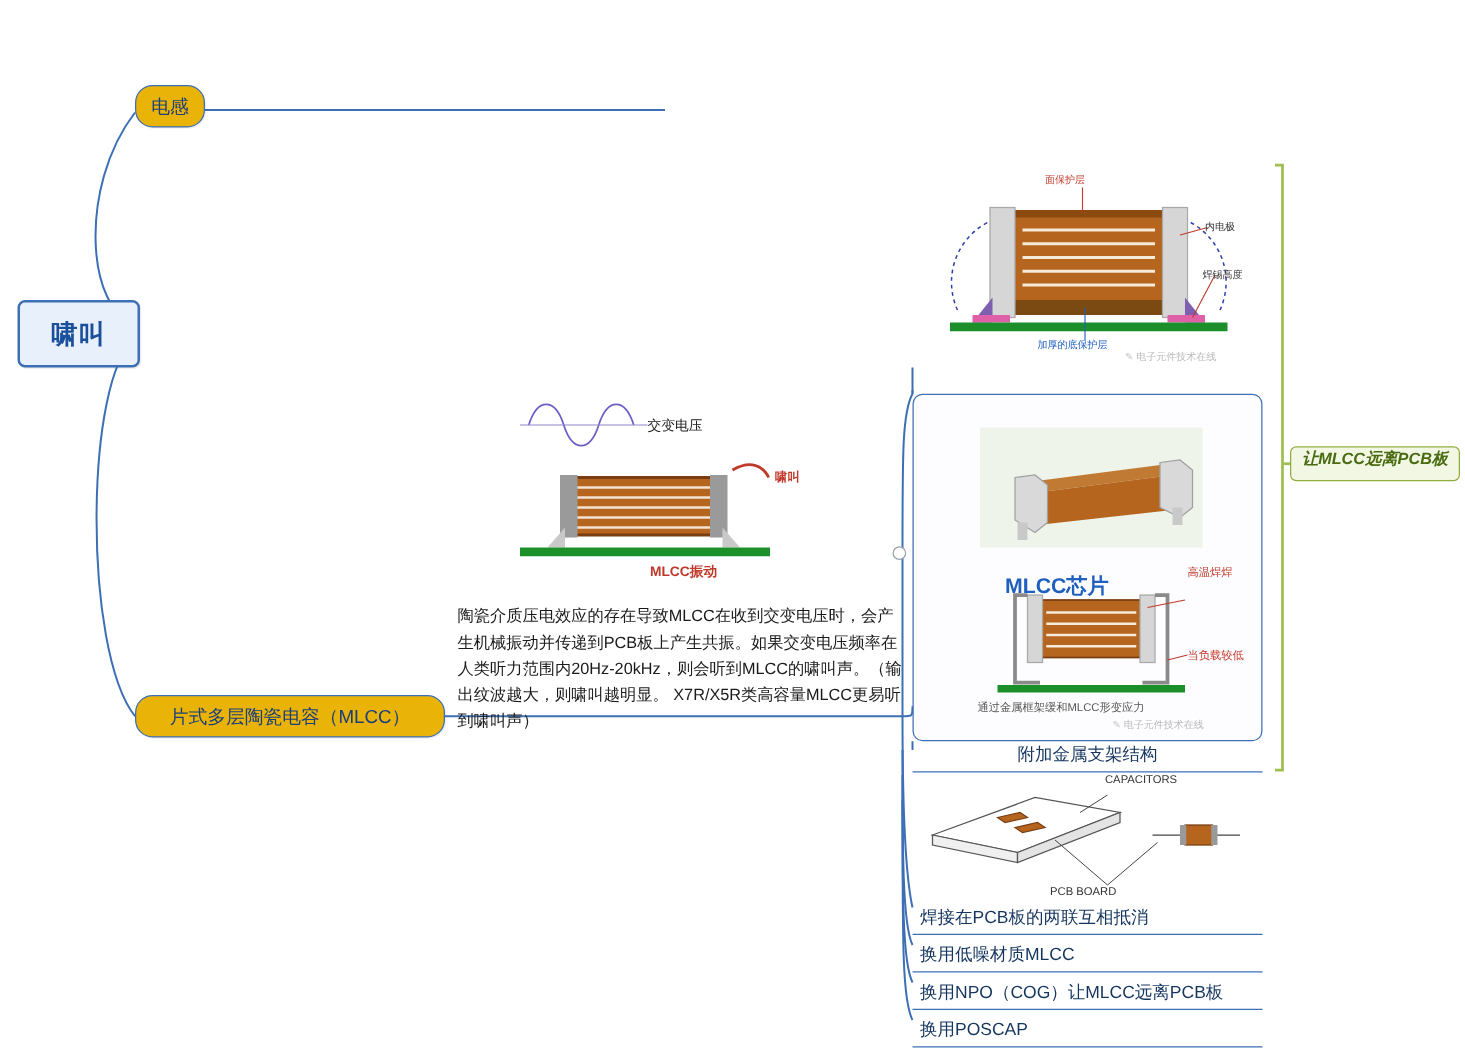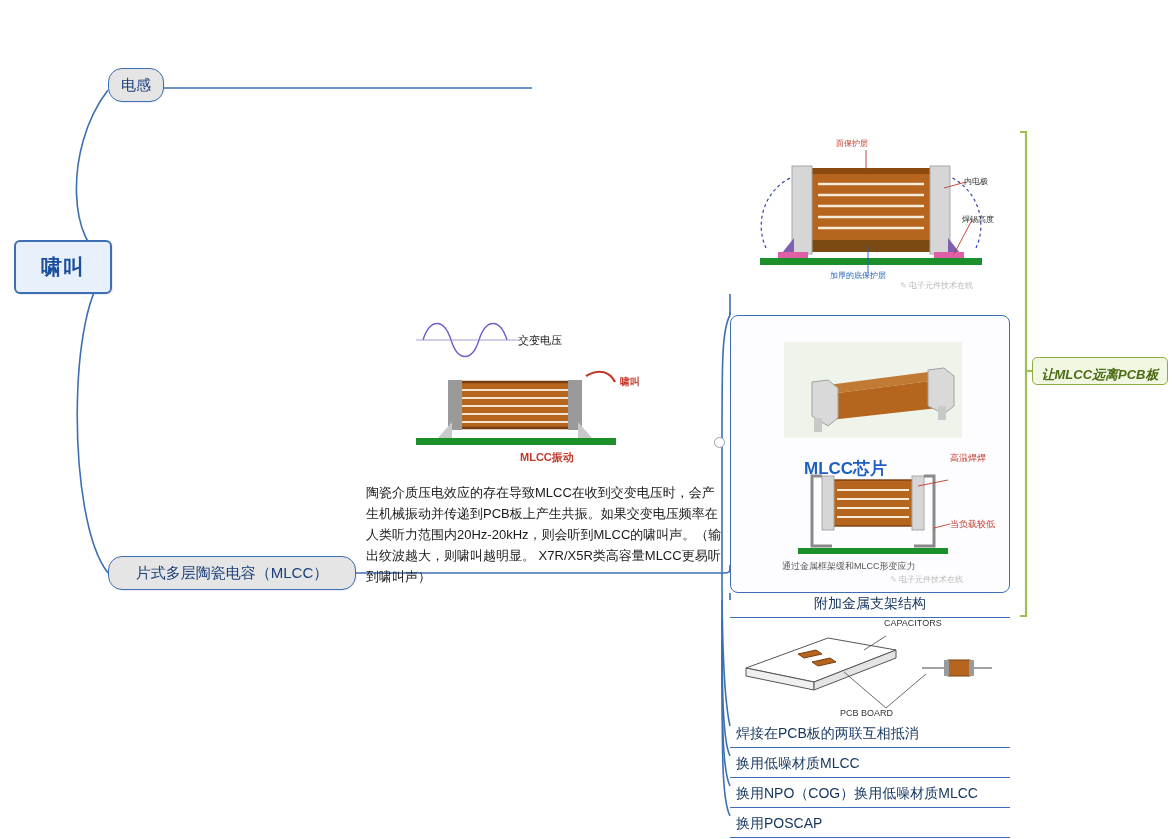--- a/index.html
+++ b/index.html
@@ -44,21 +44,21 @@
     color: #1a4f9c;
     letter-spacing: 1px;
     box-shadow: 1px 1px 0 rgba(0,0,0,0.08);
   }
 
   
   .branch-box {
     position: absolute;
     border: 1.5px solid #3d6fb5;
     border-radius: 14px;
-    background: #e5e5e5;
+    background: #eab308;
     display: flex;
     align-items: center;
     justify-content: center;
     font-size: 14px;
     color: #1a3f7a;
     padding: 4px 10px;
     box-sizing: border-box;
     box-shadow: 1px 1px 0 rgba(0,0,0,0.06);
   }
   #branch-inductor {
@@ -140,21 +140,21 @@
   #summary-node {
     position: absolute;
     left: 1032px;
     top: 357px;
     width: 136px;
     height: 28px;
     border: 1.5px solid #8fae3f;
     border-radius: 5px;
     background: #f2f7e4;
     display: flex;
-    align-items: flex-end;
+    align-items: flex-start;
     justify-content: center;
     font-size: 13px;
     font-style: italic;
     font-weight: bold;
     color: #4a6b12;
     box-sizing: border-box;
   }
 
   
   #collapse-dot {
@@ -399,20 +399,20 @@
       <line x1="150" y1="20" x2="128" y2="34" stroke="#444" stroke-width="0.8"></line>
       <line x1="150" y1="92" x2="108" y2="56" stroke="#444" stroke-width="0.8"></line>
       <line x1="150" y1="92" x2="190" y2="58" stroke="#444" stroke-width="0.8"></line>
     </svg>
     <div class="tiny-label dark" style="left:148px; top:2px; font-size:9px;">CAPACITORS</div>
     <div class="tiny-label dark" style="left:104px; top:92px; font-size:9px;">PCB BOARD</div>
   </div>
 
   <div class="leaf" id="leaf-pcb-cancel">焊接在PCB板的两联互相抵消</div>
   <div class="leaf" id="leaf-low-noise">换用低噪材质MLCC</div>
-  <div class="leaf" id="leaf-npo">换用NPO（COG）换用低噪材质MLCC</div>
+  <div class="leaf" id="leaf-npo">换用NPO（COG）让MLCC远离PCB板</div>
   <div class="leaf" id="leaf-poscap">换用POSCAP</div>
 
   <div id="summary-node">
     <span>让MLCC远离PCB板</span>
   </div>
 
 </div>
 
 </body></html>

